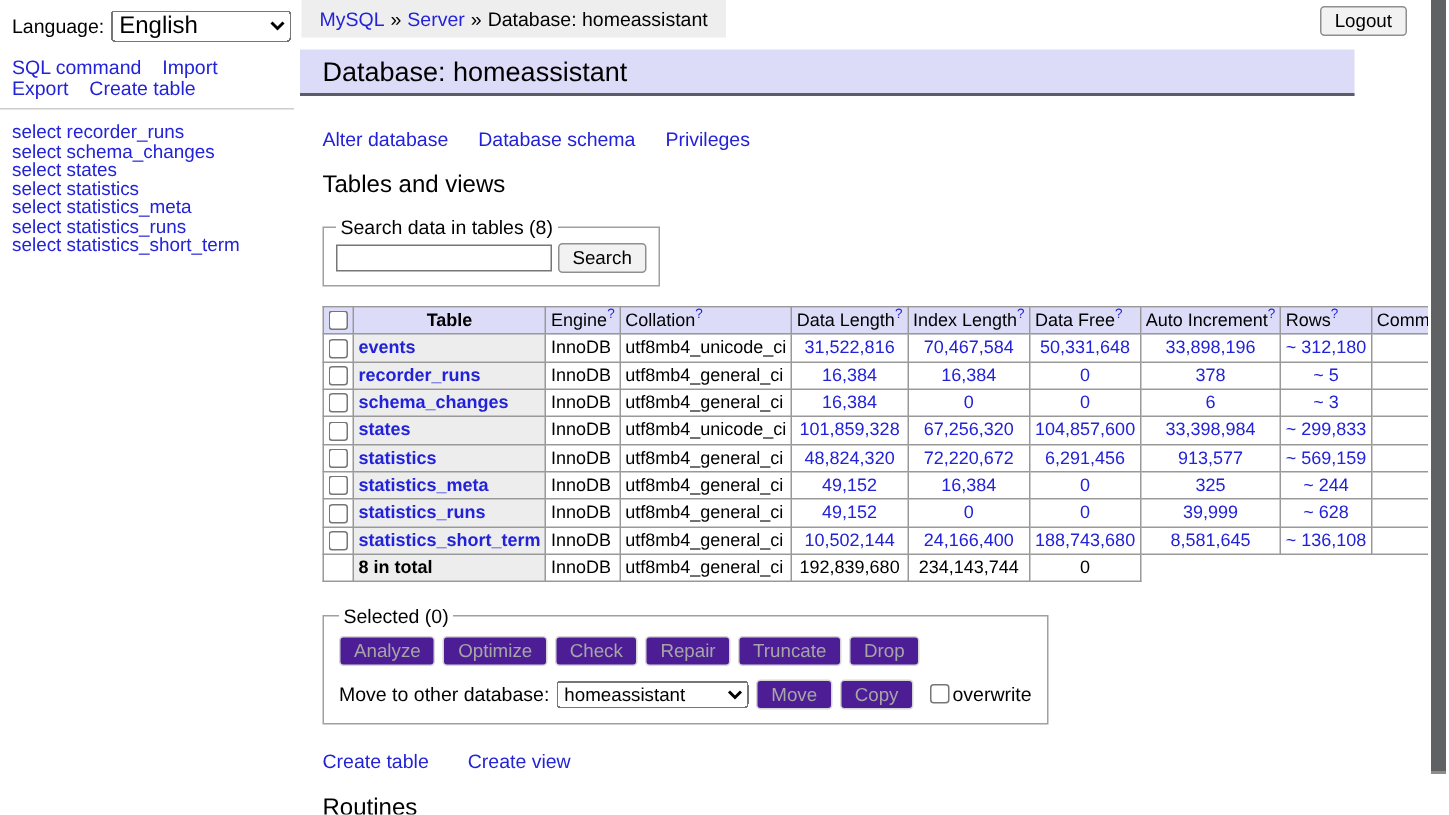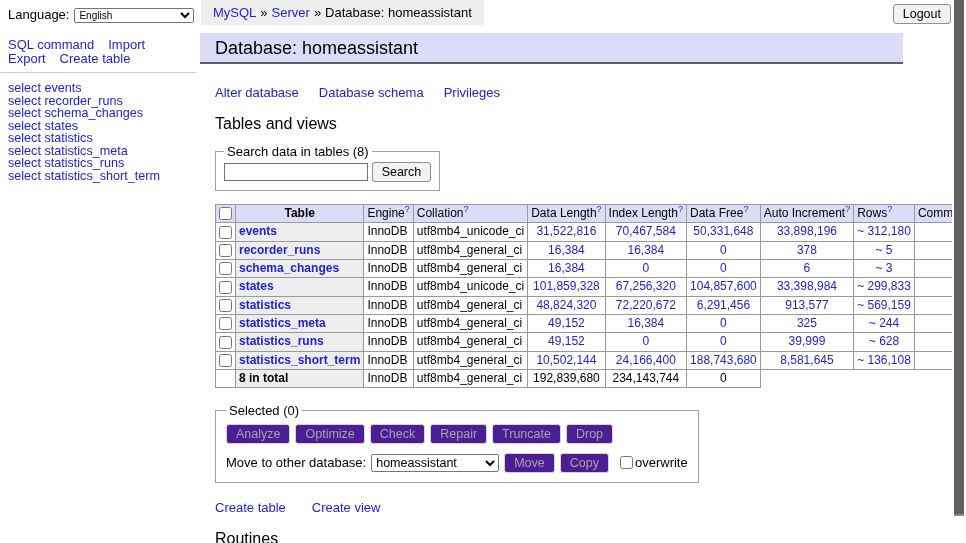--- a/index.html
+++ b/index.html
@@ -7,38 +7,38 @@
   body {
     width:966px; height:543px; position:relative; overflow:hidden;
     background:#fff; font-family:"Liberation Sans", sans-serif; font-size:13px; color:#000;
   }
   a { color:var(--link,#2222d8); text-decoration:none; cursor:pointer; }
 
   
   #menu { position:absolute; left:0; top:0; width:196px; }
   .lang-row { height:33px; padding:7px 0 0 8px; }
   .lang-row label { margin-right:5px; }
-  .lang-row select { width:120px; font-size:10px; }
+  .lang-row select { width:120px; font-size:16px; }
   h1 { margin:0; height:35px; background:var(--band,#eee); padding:7px 0 0 14px;
        font-size:18px; font-weight:normal; color:#777; }
   h1 .logo { font-style:italic; }
   h1 .version { font-size:11.5px; margin-left:5px; color:#888; }
   .db-row { margin-top:19px; padding:0 0 3px 8px; border-bottom:1px solid #ccc; }
   .db-row label { margin-right:5px; }
   .db-row select { width:116px; font-size:12.5px; }
   .actions { padding:5px 8px 7px; border-bottom:1px solid #ccc; line-height:13.5px; width:196px; }
   .actions a { display:inline-block; margin-right:14px; }
   .tables-list { padding:9px 8px; }
   .tables-list a { display:block; font-size:12.6px; line-height:12.55px; white-space:nowrap; }
 
   
   #breadcrumb { position:absolute; left:201px; top:0; height:25px; line-height:25px;
     background:var(--band,#eee); padding:0 12px; white-space:nowrap; }
   #breadcrumb .sep { color:#000; margin:0 4px; }
-  #logout-wrap { position:absolute; top:4px; right:15px; }
+  #logout-wrap { position:absolute; top:4px; right:28px; }
 
   
   #content { position:absolute; left:200px; top:0; width:703px; }
   h2 { margin:33px 0 0; background:var(--accent,#dcdcf8); padding:0 15px; height:31px;
        line-height:31px; font-size:18px; font-weight:normal; border-bottom:2px solid #5c5c66; }
   .db-links { margin:21px 0 0 15px; }
   .db-links a { margin-right:20px;text-align:center; }
   h3 { margin:15px 0 0 15px; font-size:16px; font-weight:normal; }
 
   fieldset { width:-moz-fit-content; width:fit-content; border:1px solid #a0a0a0;
@@ -90,21 +90,20 @@
 <body>
 
 <div id="menu">
   <div class="lang-row">
     <label>Language:</label><select><option>English</option></select>
   </div>
   <div class="actions">
     <a>SQL command</a><a>Import</a><a>Export</a><a>Create table</a>
   </div>
   <div class="tables-list">
-      <a>select events</a>
       <a>select recorder_runs</a>
       <a>select schema_changes</a>
       <a>select states</a>
       <a>select statistics</a>
       <a>select statistics_meta</a>
       <a>select statistics_runs</a>
       <a>select statistics_short_term</a>
     </div>
 </div>
 

